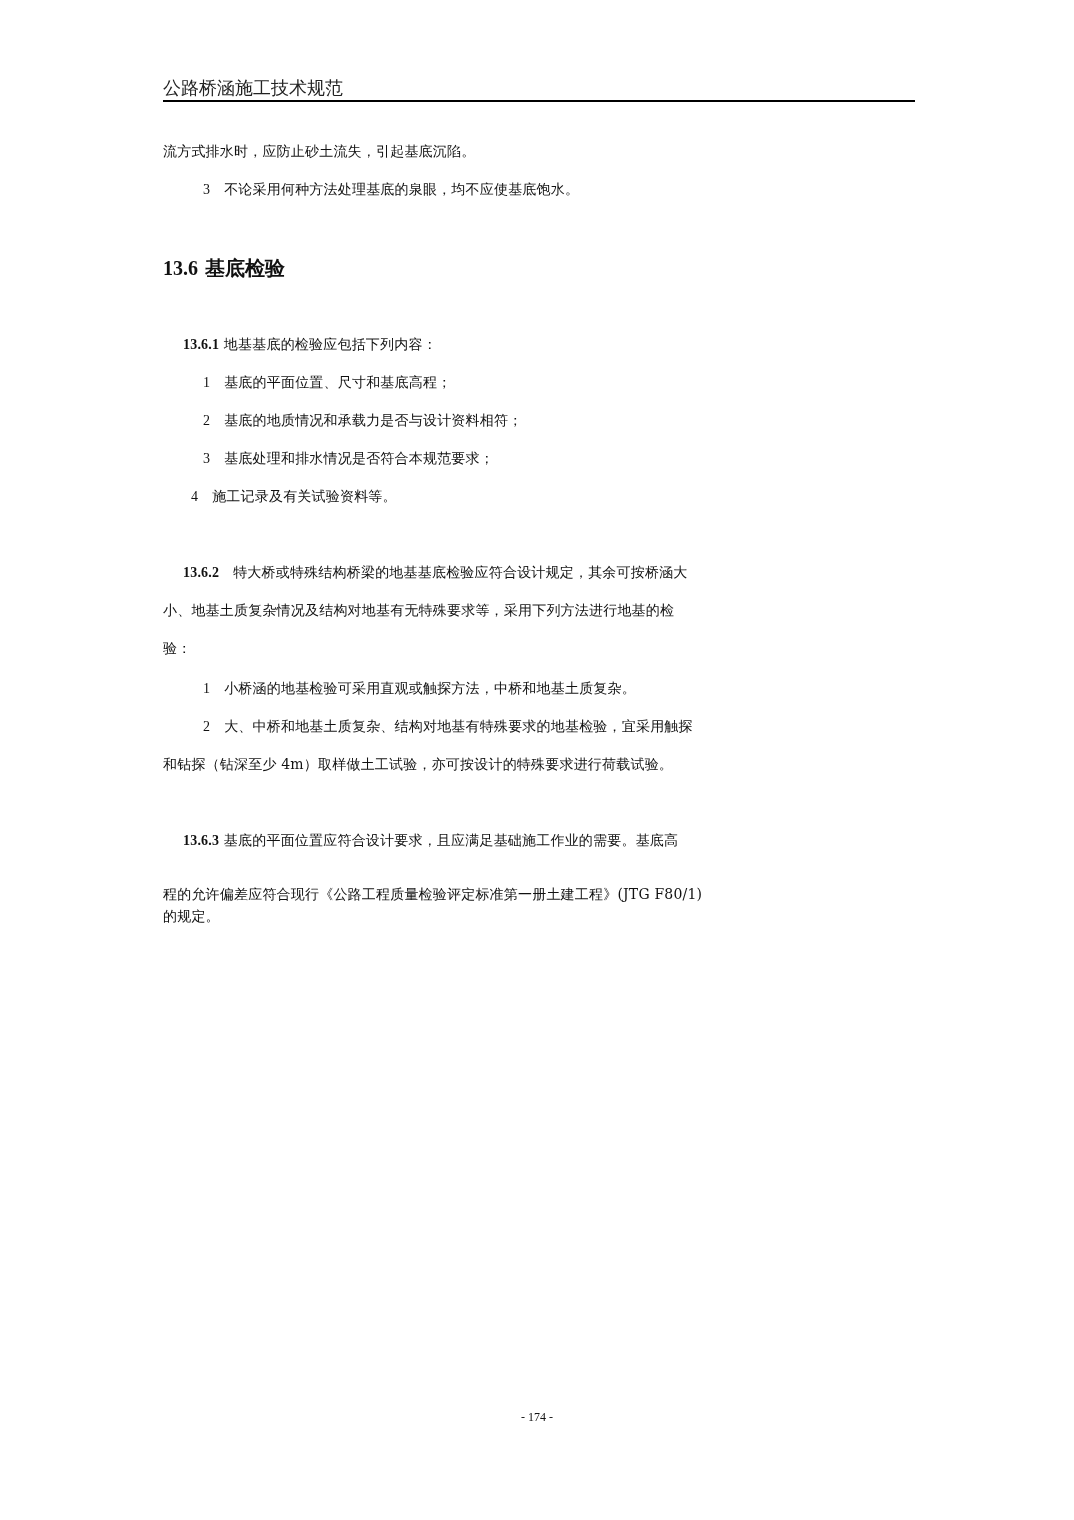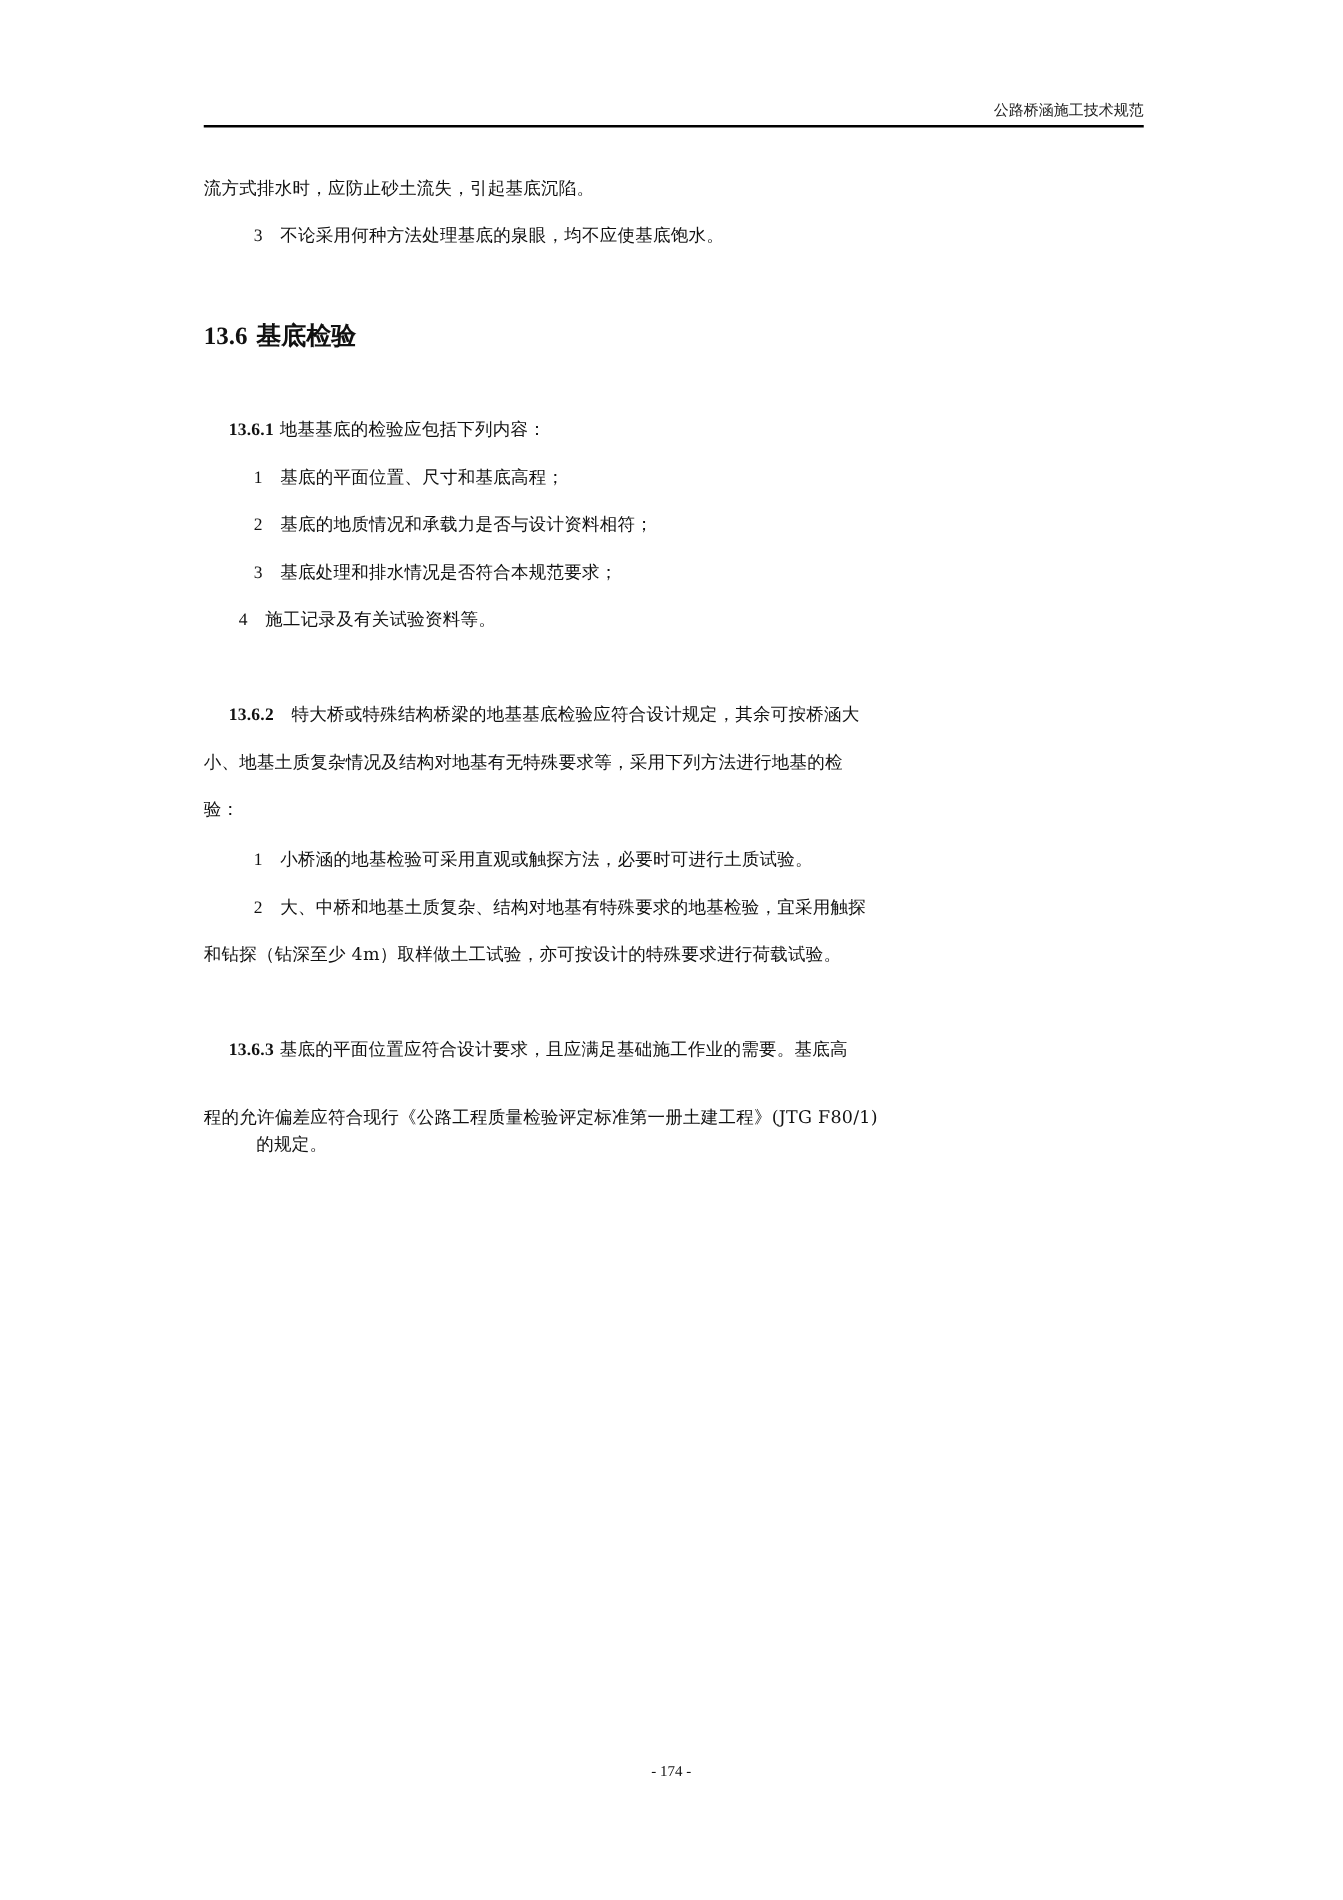--- a/index.html
+++ b/index.html
@@ -1,19 +1,19 @@
 <!DOCTYPE html>
 <html><head>
   <meta charset="utf-8">
   <style>
     html, body { margin: 0; padding: 0; background: #ffffff; }
     body { width: 1074px; height: 1520px; position: relative; overflow: hidden;
            font-family: "DejaVu Serif", "Liberation Serif", serif; color: #111; }
     .header { position: absolute; left: 163px; top: 78px; width: 752px; }
-    .header-title { font-size: 12px; line-height: 20px; color: #222; text-align: right; }
+    .header-title { font-size: 18px; line-height: 20px; color: #222; }
     .header-rule { position: absolute; left: 0; top: 22px; width: 752px; height: 0; border-top: 2px solid #000; }
     .line { position: absolute; font-size: 14px; line-height: 24px; white-space: nowrap; letter-spacing: 0.2px; }
     .bold { font-weight: bold; font-family: "Liberation Serif", "DejaVu Serif", serif; }
     .num { font-family: "Liberation Serif", serif; }
     .section-title { position: absolute; left: 163px; top: 255px; font-size: 20px; font-weight: bold; line-height: 26px; }
     .page-number { position: absolute; left: 0; width: 1074px; top: 1410px; text-align: center; font-size: 12px; font-family: "Liberation Serif", serif; }
   </style>
 </head>
 <body>
 
@@ -47,26 +47,26 @@
 <div class="line" style="left:191px; top:484px;">
   <span class="num">4</span>&nbsp;&nbsp;&nbsp;<span>施工记录及有关试验资料等。</span>
 </div>
 
 <div class="line" style="left:183px; top:560px;">
   <span class="bold">13.6.2</span>&nbsp;&nbsp;&nbsp;<span>特大桥或特殊结构桥梁的地基基底检验应符合设计规定，其余可按桥涵大</span>
 </div>
 <div class="line" style="left:163px; top:598px;">小、地基土质复杂情况及结构对地基有无特殊要求等，采用下列方法进行地基的检</div>
 <div class="line" style="left:163px; top:636px;">验：</div>
 <div class="line" style="left:203px; top:676px;">
-  <span class="num">1</span>&nbsp;&nbsp;&nbsp;<span>小桥涵的地基检验可采用直观或触探方法，必要时可进行土质试验。</span>
+  <span class="num">1</span>&nbsp;&nbsp;&nbsp;<span>小桥涵的地基检验可采用直观或触探方法，中桥和地基土质复杂。</span>
 </div>
 <div class="line" style="left:203px; top:714px;">
   <span class="num">2</span>&nbsp;&nbsp;&nbsp;<span>大、中桥和地基土质复杂、结构对地基有特殊要求的地基检验，宜采用触探</span>
 </div>
 <div class="line" style="left:163px; top:752px;">和钻探（钻深至少 4m）取样做土工试验，亦可按设计的特殊要求进行荷载试验。</div>
 
 <div class="line" style="left:183px; top:828px;">
   <span class="bold">13.6.3</span> <span>基底的平面位置应符合设计要求，且应满足基础施工作业的需要。基底高</span>
 </div>
 <div class="line" style="left:163px; top:866px;margin-top:16px;">程的允许偏差应符合现行《公路工程质量检验评定标准第一册土建工程》(JTG F80/1)</div>
-<div class="line" style="left:163px; top:904px;margin-left:42px;">的规定。</div>
+<div class="line" style="left:163px; top:904px;">的规定。</div>
 
 <div class="page-number">- 174 -</div>
 
 </body></html>

